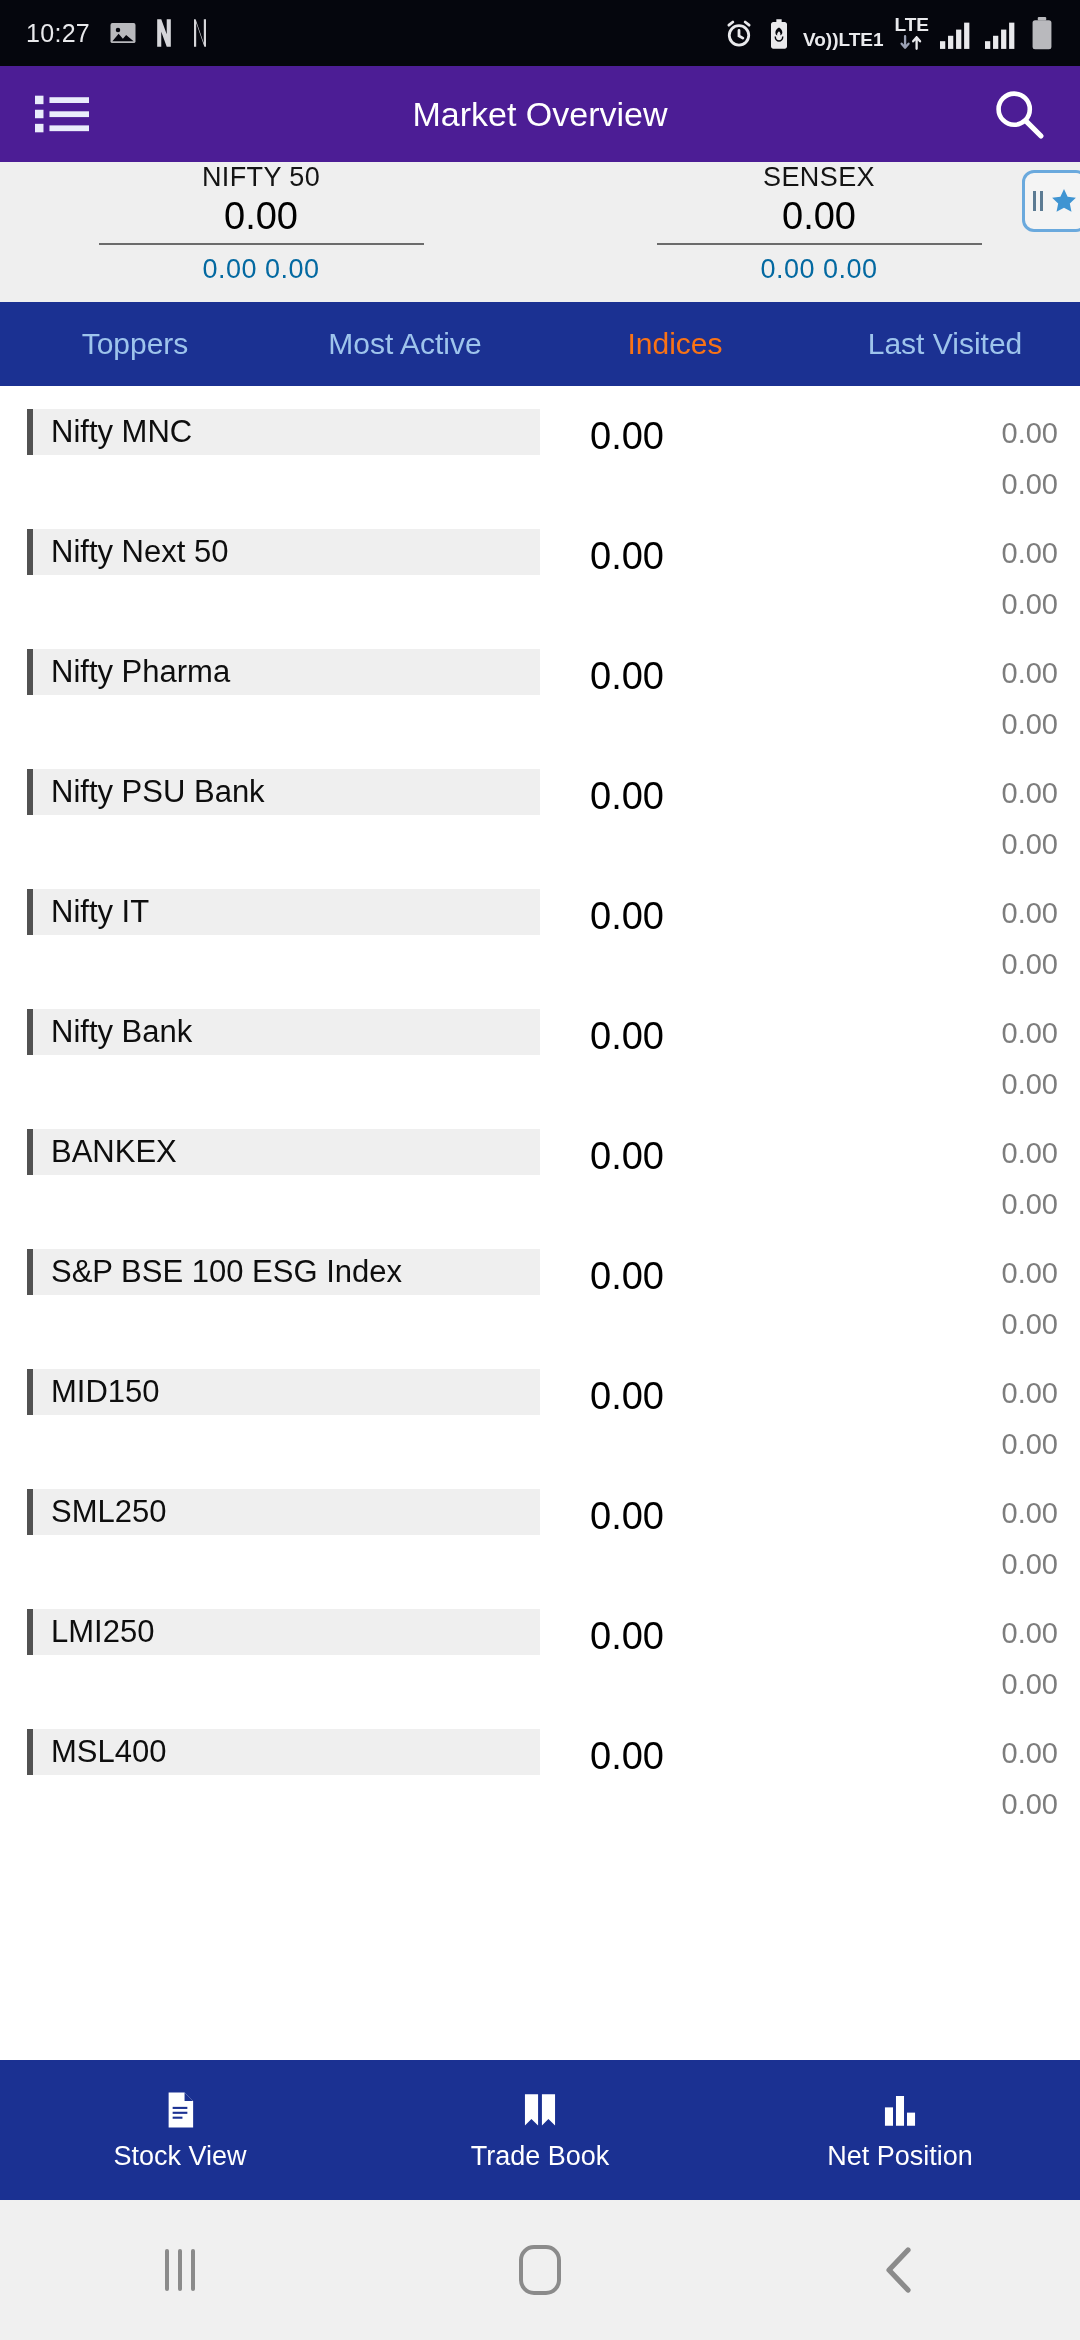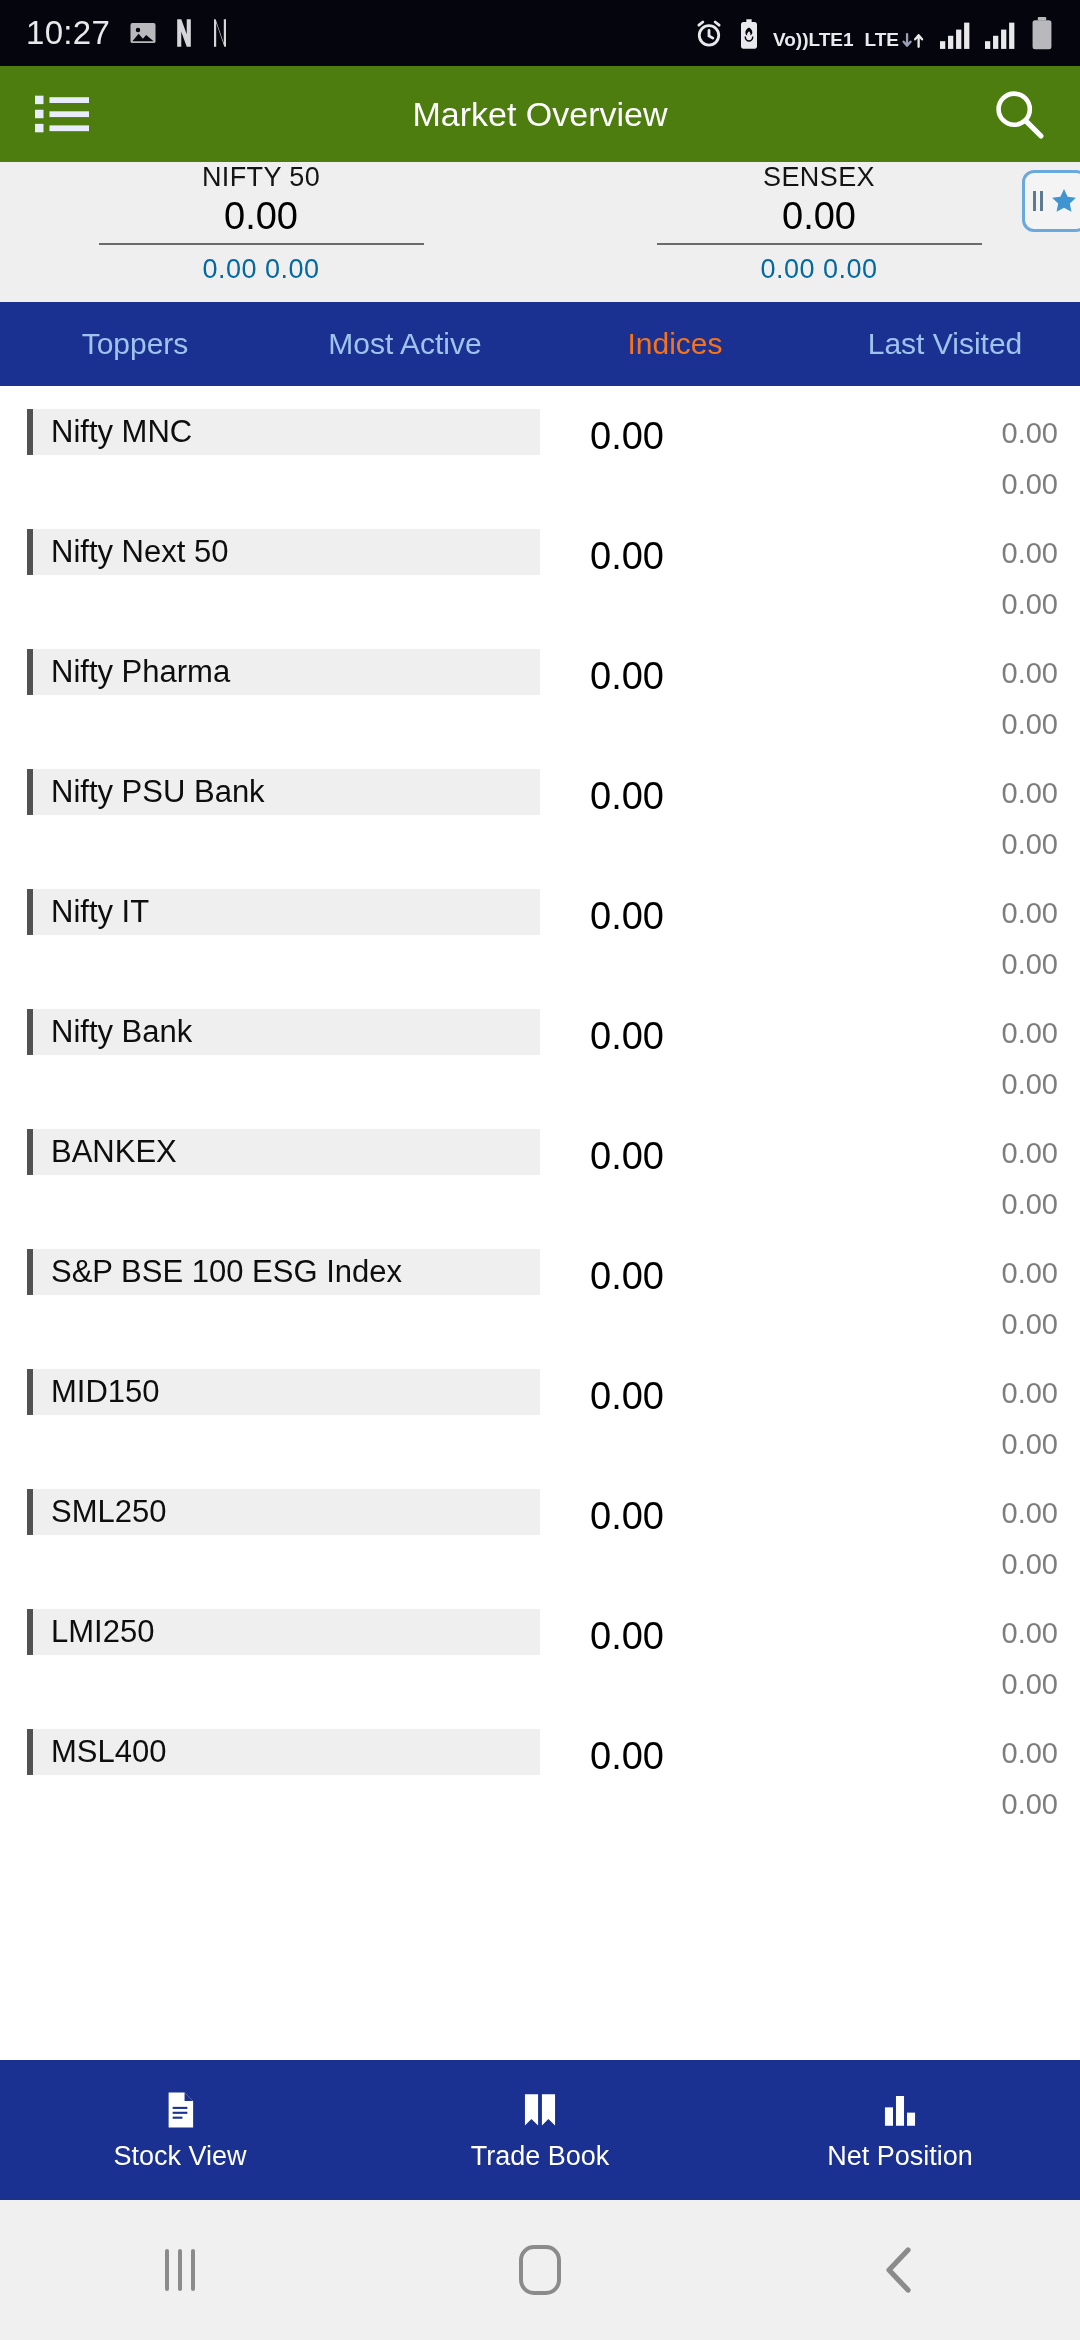--- a/index.html
+++ b/index.html
@@ -17,39 +17,39 @@
   }
 
   
   .statusbar {
     height: 66px; flex: 0 0 66px;
     background: #05060d;
     display: flex; align-items: center;
     padding: 0 26px;
     color: #e9e9ec;
   }
-  .sb-clock { font-size: 33px; font-weight: 400; letter-spacing: .3px; }
+  .sb-clock { font-size: 25px; font-weight: 400; letter-spacing: .3px; }
   .sb-left-icons { display: flex; align-items: center; gap: 16px; margin-left: 18px; }
   .sb-spacer { flex: 1 1 auto; }
   .sb-right { display: flex; align-items: flex-end; gap: 11px; }
   .ico { display: inline-flex; align-items: center; justify-content: center; }
   .ico svg { display: block; }
   .volte-block {
     display: flex; flex-direction: row; align-items: flex-start;
     line-height: 0.98; font-size: 19px; font-weight: 700; color: #e9e9ec;
   }
   .lte-block {
-    display: flex; flex-direction: row; align-items: center;
+    display: flex; flex-direction: column; align-items: center;
     line-height: 0.98; font-size: 19px; font-weight: 700; color: #e9e9ec;
   }
 
   
   .appbar {
     height: 96px; flex: 0 0 96px;
-    background: #4d7c0f;
+    background: #4c1d95;
     display: flex; align-items: center;
     padding: 0 35px;
     position: relative;
   }
   .appbar-title {
     position: absolute; left: 0; right: 0; text-align: center;
     color: #ffffff; font-size: 34px; font-weight: 400;
     pointer-events: none;
   }
   .appbar-btn { position: relative; z-index: 2; display: flex; align-items: center; }

